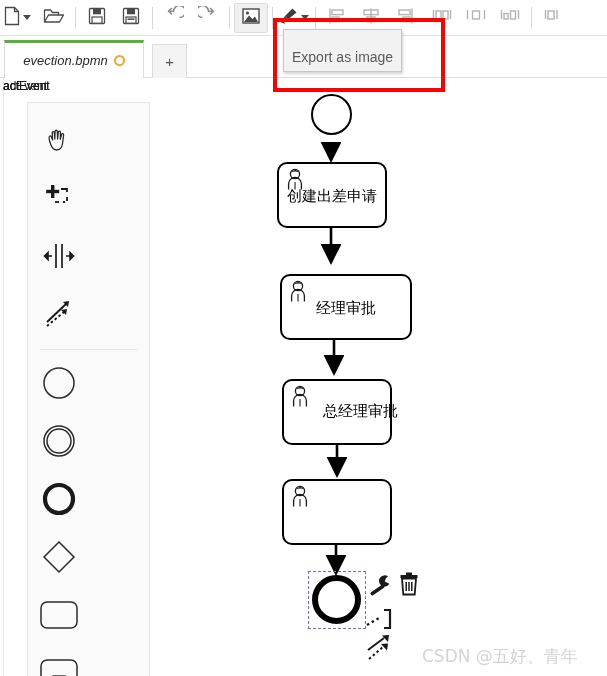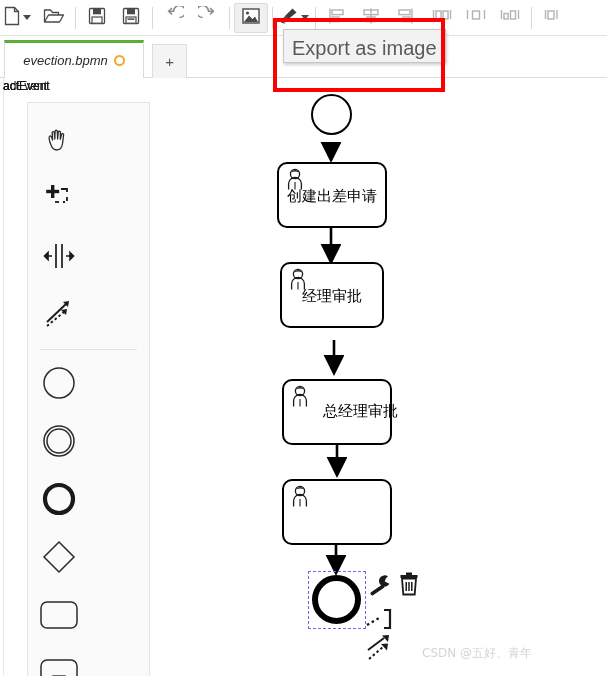--- a/index.html
+++ b/index.html
@@ -55,25 +55,25 @@
     border-right: 4px solid transparent;
     border-top: 5px solid #4a4a4a;
     margin-left: 2px;
   }
   .tb-pair { display: flex; align-items: center; }
 
   
   #tooltip {
     position: absolute;
     left: 283px; top: 29px;
-    padding: 9px 8px 5px 8px;
+    padding: 18px 8px 5px 8px;
     background: #f2f2f2;
     border: 1px solid #c6c6c6;
     box-shadow: 1px 2px 3px rgba(0,0,0,0.18);
-    font-size: 20px;
+    font-size: 14px;
     color: #5a5a5a;
     white-space: nowrap;
     line-height: 18px;
     z-index: 40;
   }
 
   
   #annot-rect {
     position: absolute;
     left: 273px; top: 18px;
@@ -226,21 +226,21 @@
     position: absolute;
     border: 1.5px dashed #6a6af0;
     box-sizing: border-box;
   }
   .ctx-icon { position: absolute; }
 
   
   #watermark {
     position: absolute;
     left: 422px; top: 645px;
-    font-size: 12px;
+    font-size: 17px;
     color: #d4d4d4;
     font-family: "DejaVu Sans", sans-serif;
     white-space: nowrap;
     z-index: 5;
   }
 </style>
 </head>
 <body>
 
 <div id="toolbar">
@@ -564,21 +564,21 @@
       <svg width="20" height="22" viewBox="0 0 20 22">
         <circle cx="10" cy="6" r="4.6" fill="none" stroke="#1a1a1a" stroke-width="1.3"></circle>
         <path d="M6 4.6 a4.6 4.6 0 0 1 8.4 0 a9 9 0 0 0-8.4 0 z" fill="#1a1a1a"></path>
         <path d="M3.6 21.5 v-5.6 a6.4 6.4 0 0 1 12.8 0 v5.6" fill="none" stroke="#1a1a1a" stroke-width="1.3"></path>
         <line x1="10" y1="14" x2="10" y2="21.5" stroke="#1a1a1a" stroke-width="1.1"></line>
       </svg>
     </span>
     <span class="task-label" style="top:23px;">创建出差申请</span>
   </div>
 
-  <div class="task-box" style="left:280px; top:184px; width:104px; height:66px;">
+  <div class="task-box" style="left:280px; top:196px; width:132px; height:66px;">
     <span class="task-icon">
       <svg width="20" height="22" viewBox="0 0 20 22">
         <circle cx="10" cy="6" r="4.6" fill="none" stroke="#1a1a1a" stroke-width="1.3"></circle>
         <path d="M6 4.6 a4.6 4.6 0 0 1 8.4 0 a9 9 0 0 0-8.4 0 z" fill="#1a1a1a"></path>
         <path d="M3.6 21.5 v-5.6 a6.4 6.4 0 0 1 12.8 0 v5.6" fill="none" stroke="#1a1a1a" stroke-width="1.3"></path>
         <line x1="10" y1="14" x2="10" y2="21.5" stroke="#1a1a1a" stroke-width="1.1"></line>
       </svg>
     </span>
     <span class="task-label" style="top:23px;">经理审批</span>
   </div>

